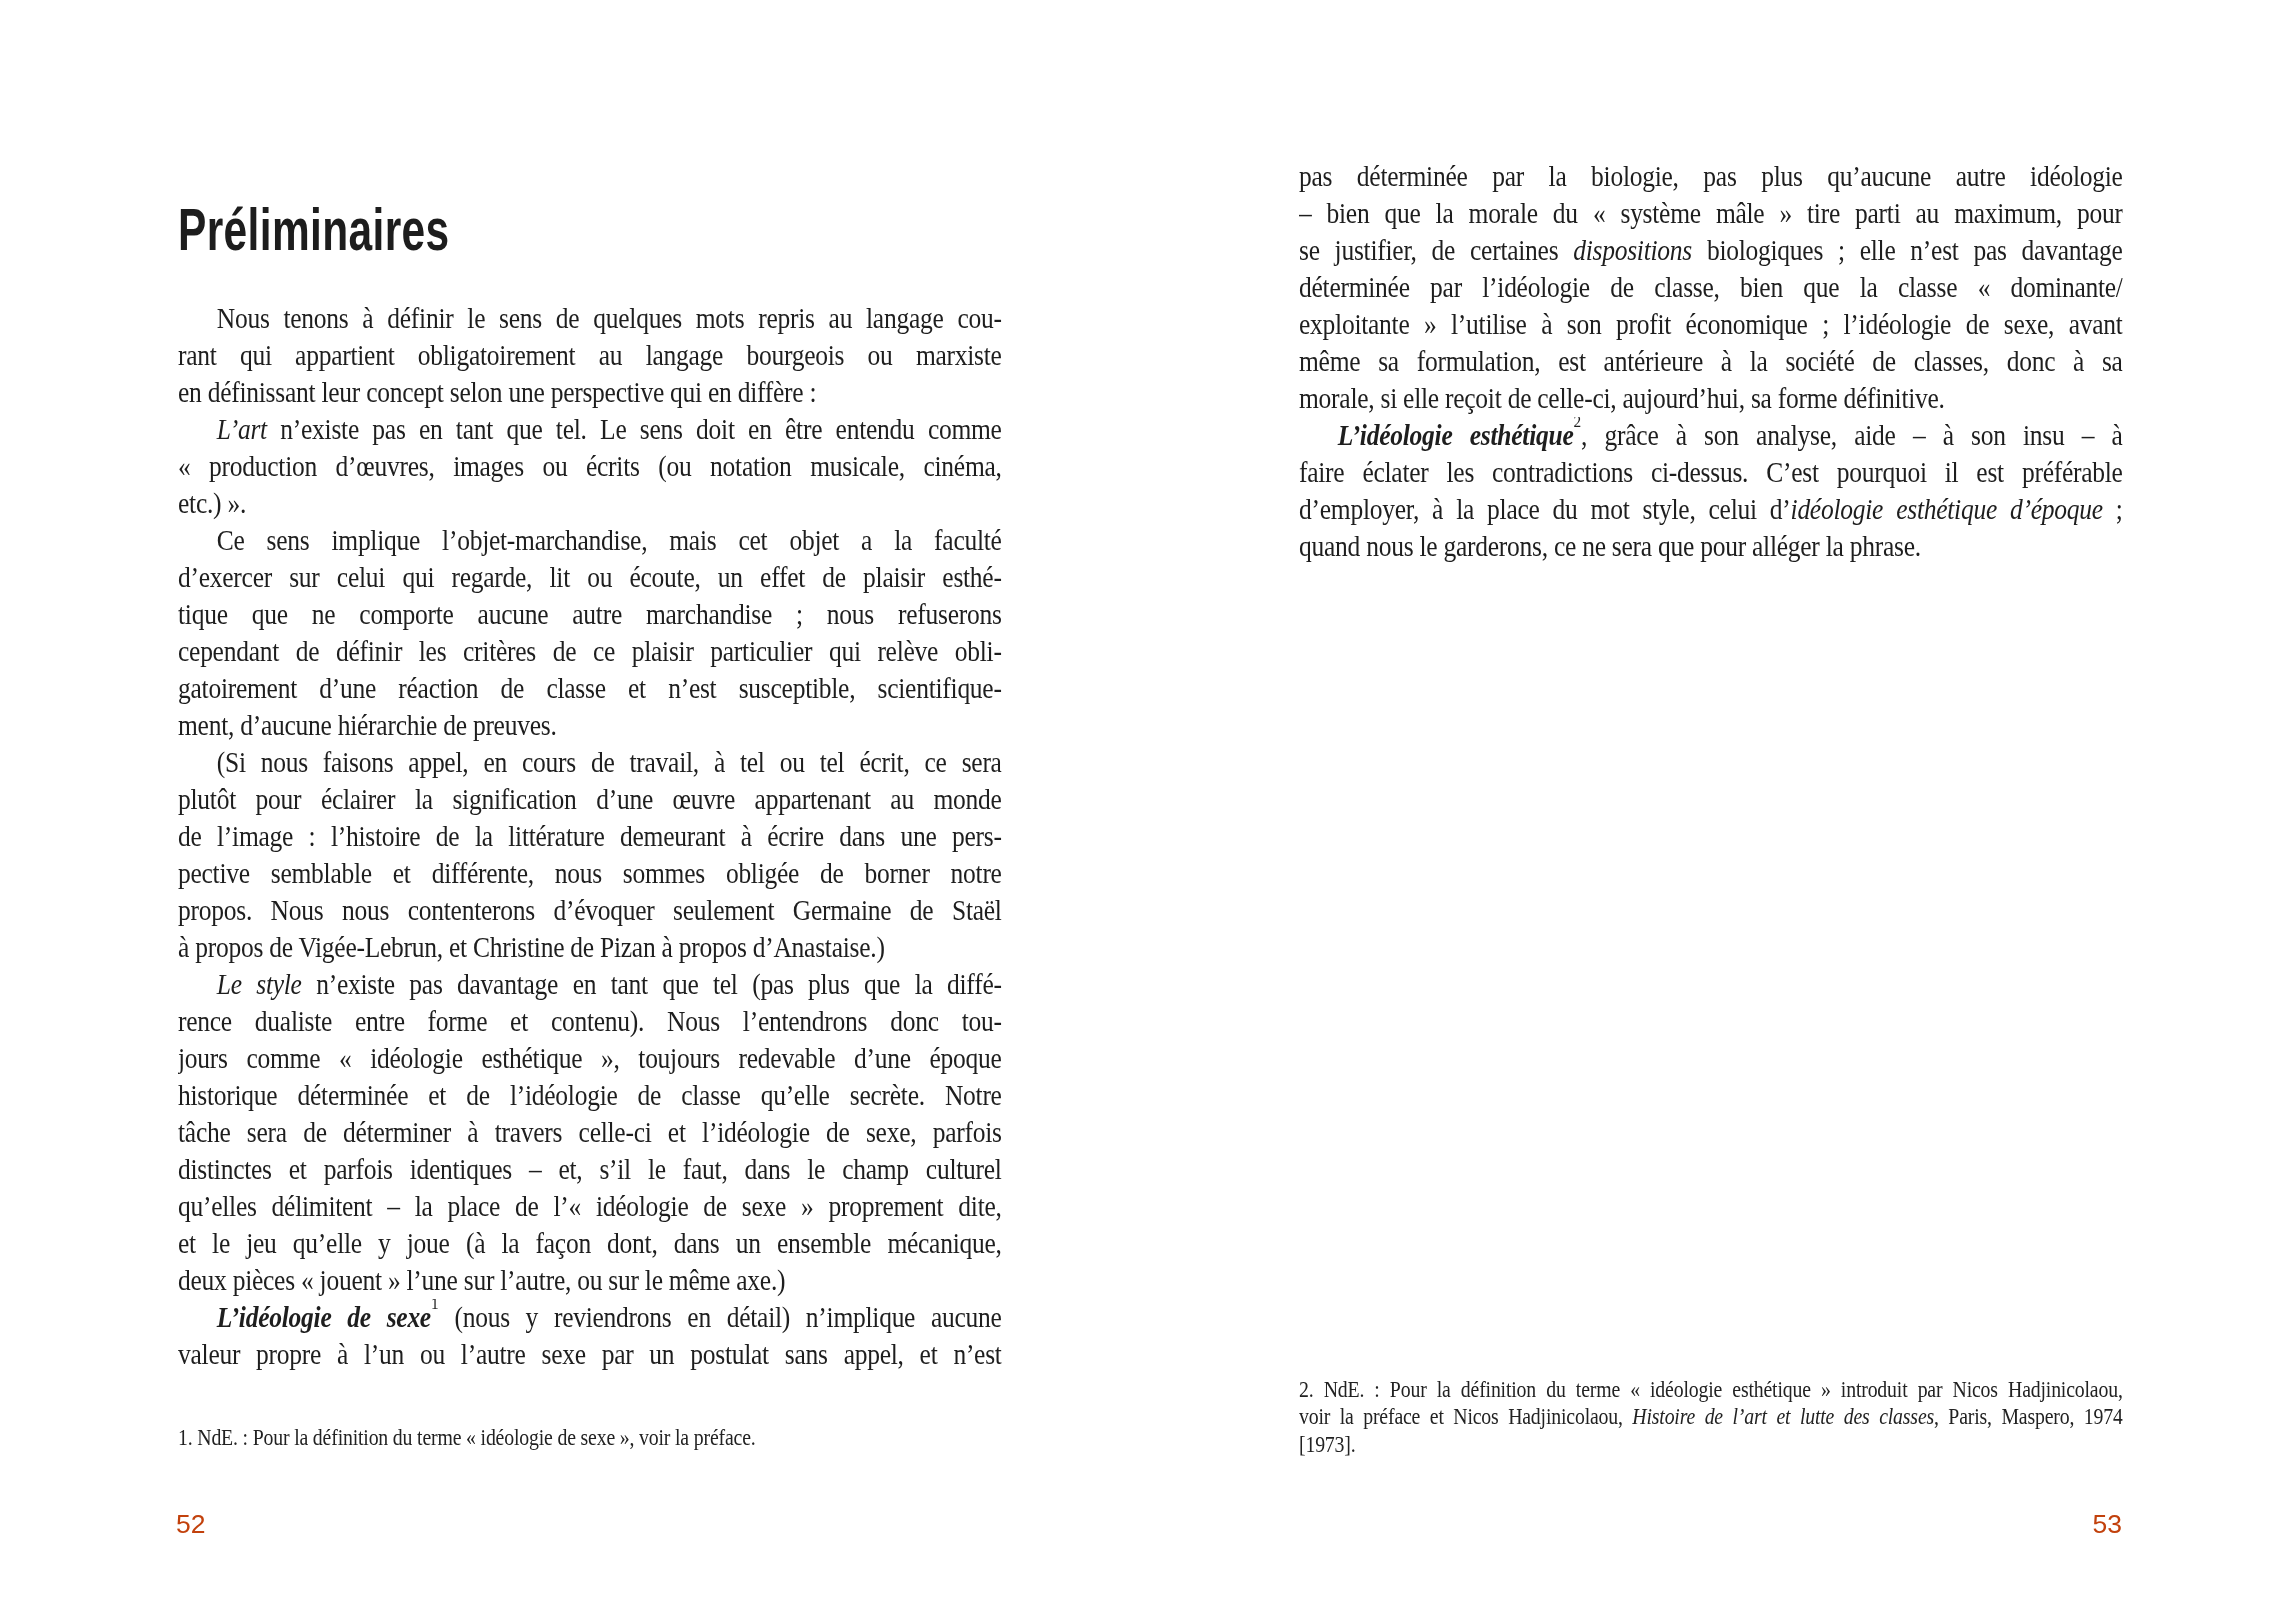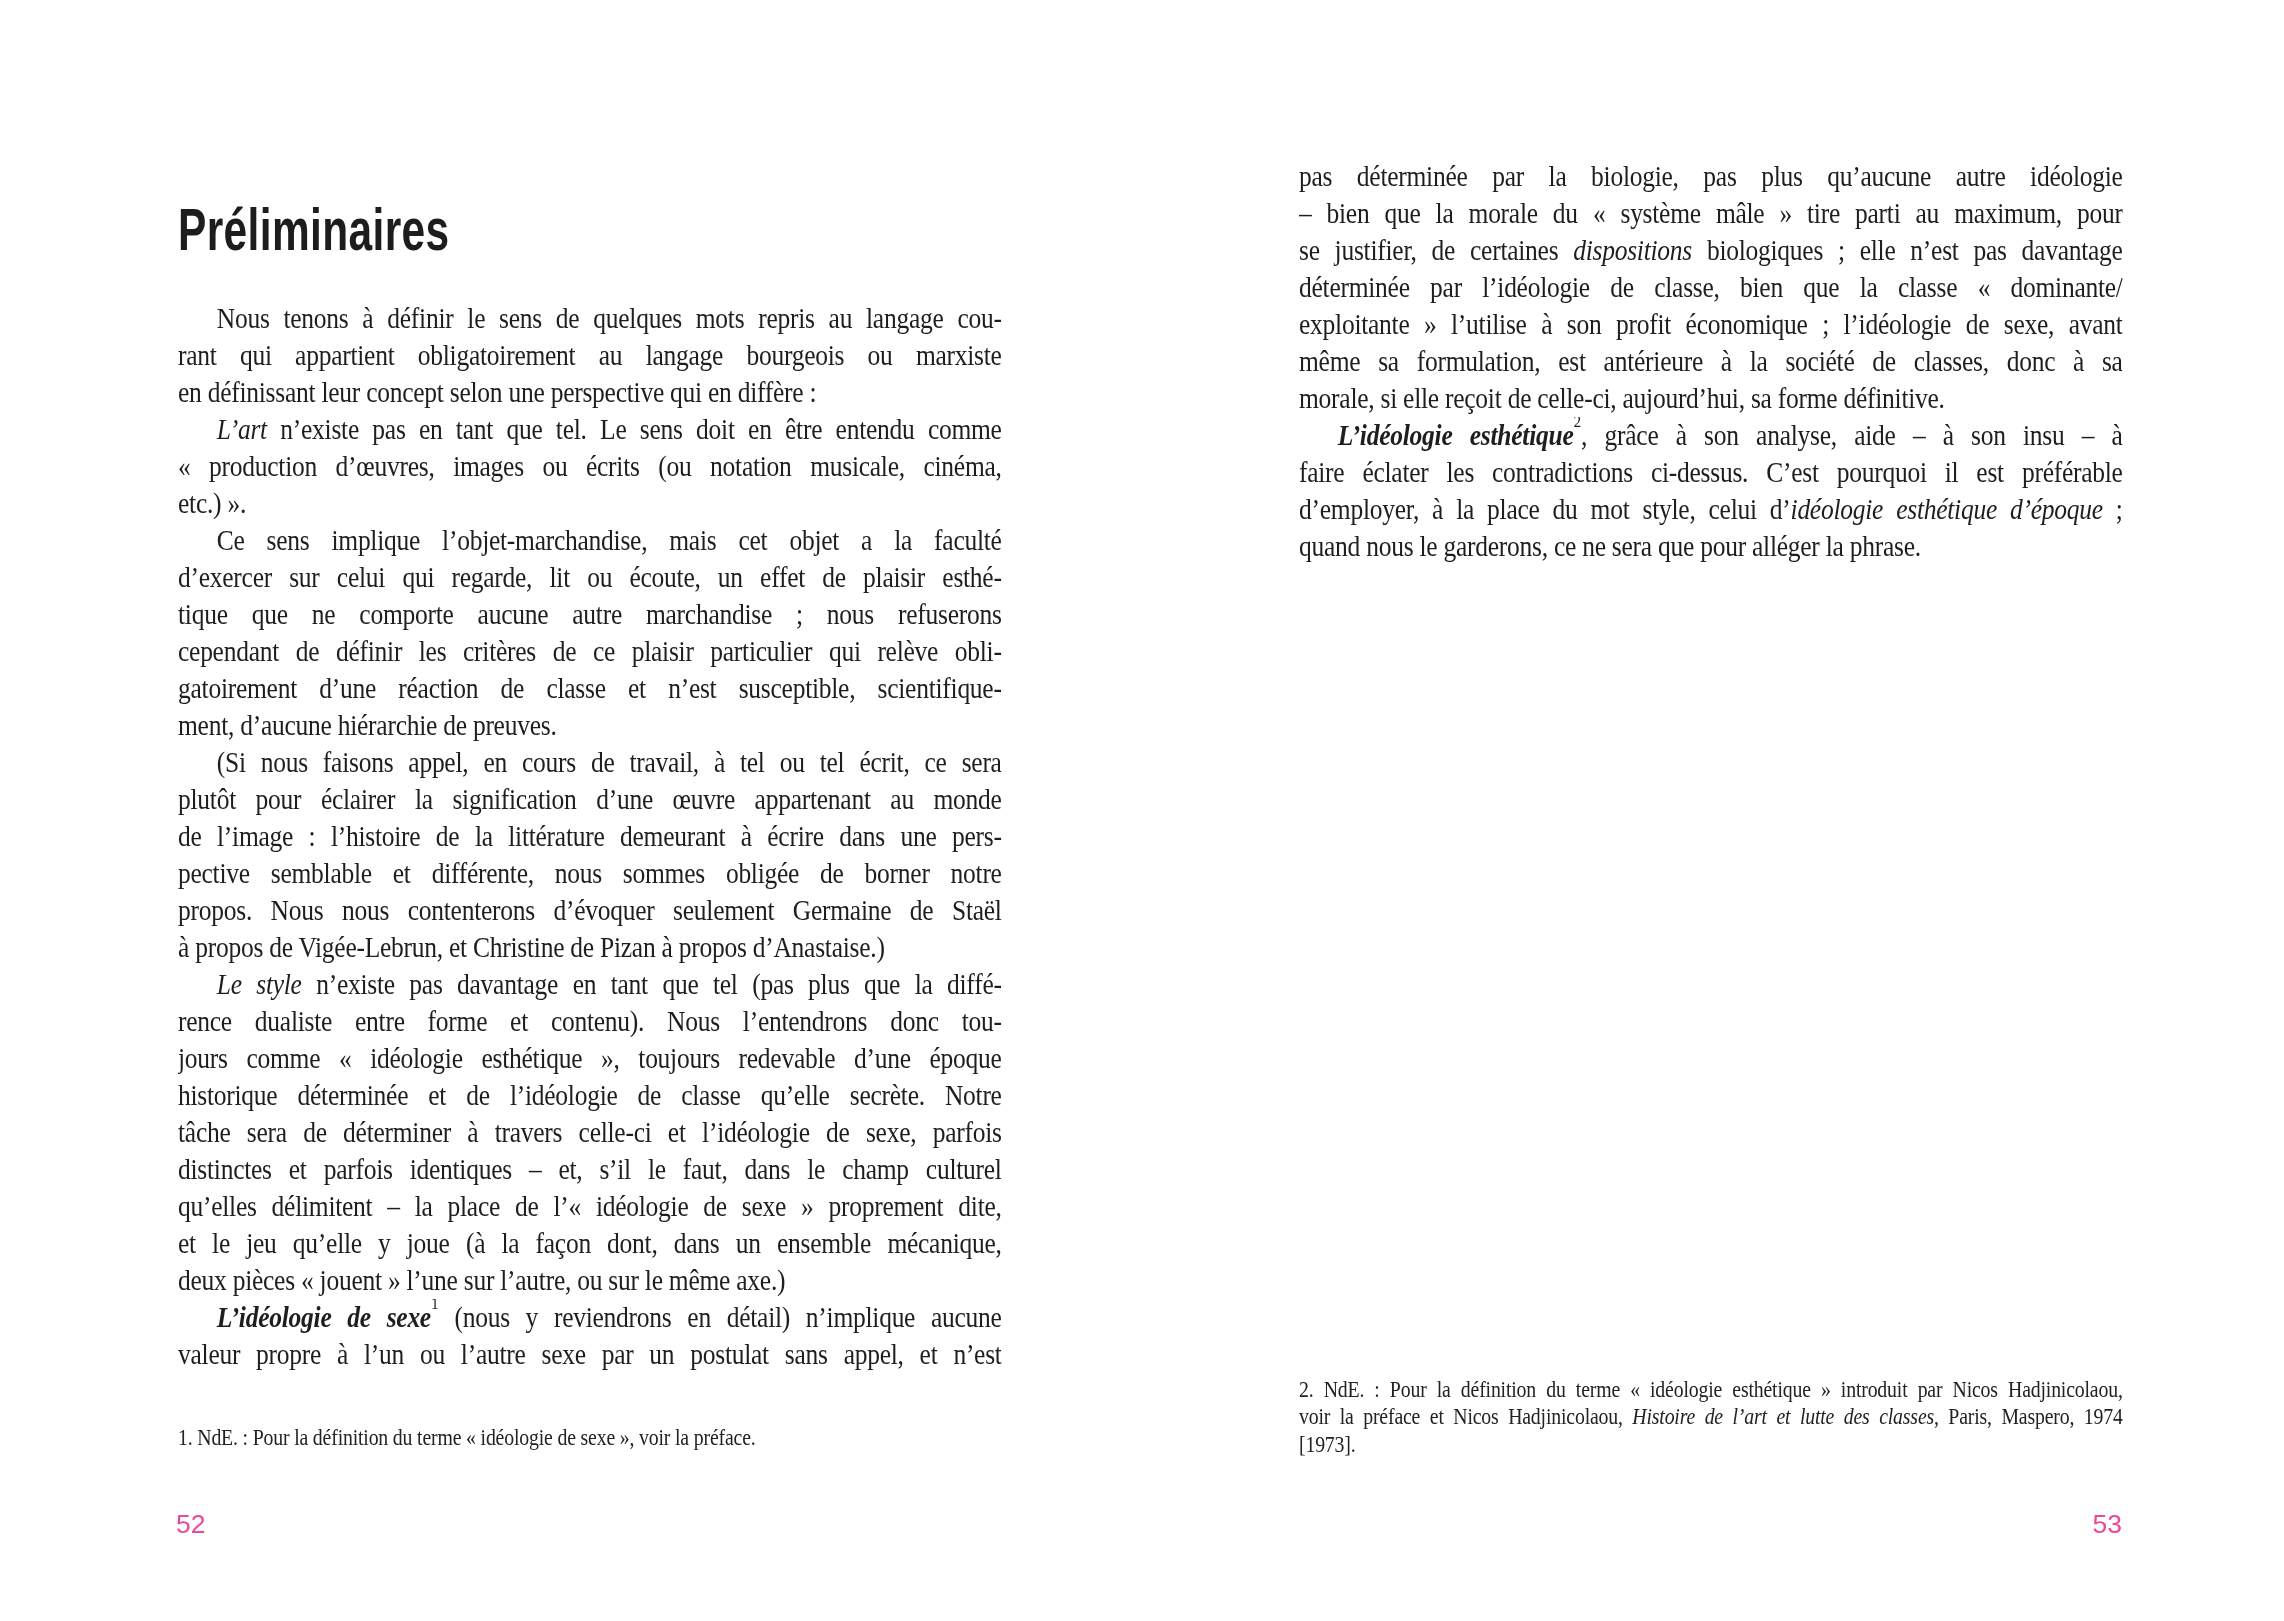--- a/index.html
+++ b/index.html
@@ -32,21 +32,21 @@
   .left-fn{left:178px;top:1424px;}
   .right-fn{left:1299px;top:1376px;}
 
   .i{font-style:italic;}
   .bi{font-style:italic;font-weight:700;}
   sup{font-size:60%;line-height:0;position:relative;top:-0.45em;letter-spacing:0;}
 
   .pagenum{
     position:absolute;top:1511px;
     font-family:"Liberation Sans",sans-serif;
-    font-size:26.5px;line-height:26.5px;color:#ec4899;
+    font-size:26.5px;line-height:26.5px;color:#c2410c;
   }
   .pn-left{left:176px;}
   .pn-right{right:163px;text-align:right;}
 </style>
 </head>
 <body>
 
 <div class="canvas">
 
   <h1 class="pg-title">Préliminaires</h1>

